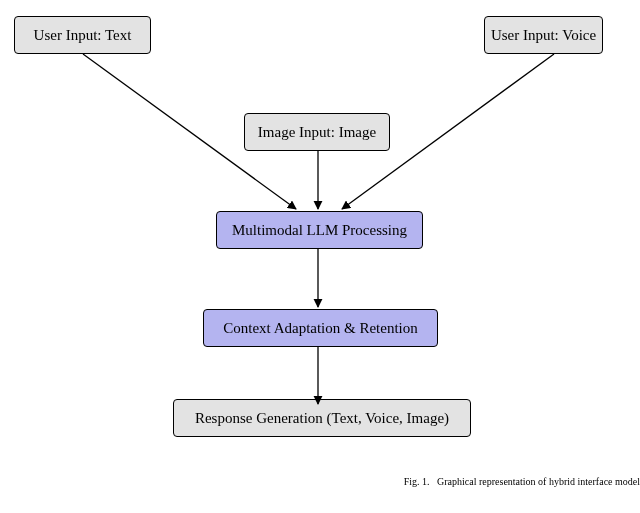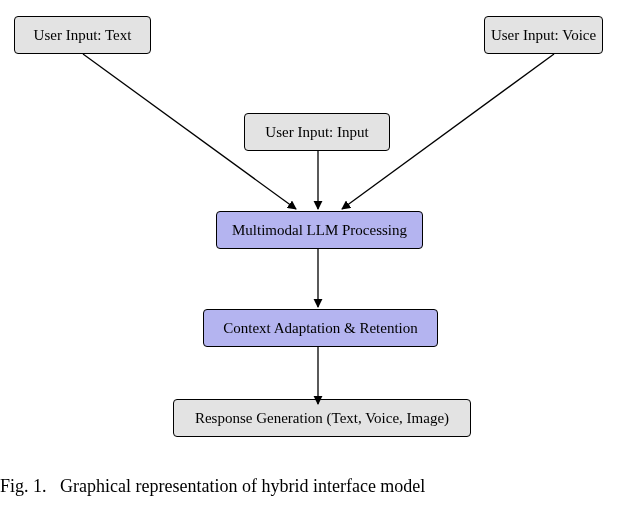--- a/index.html
+++ b/index.html
@@ -35,39 +35,39 @@
   svg.edges {
     position: absolute;
     left: 0; top: 0;
     width: 640px;
     height: 513px;
     pointer-events: none;
   }
   .caption {
     position: absolute;
     width: 100%;
-    text-align: left;
-    font-size: 18px;
+    text-align: right;
+    font-size: 10px;
   }
 </style>
 </head>
 <body>
 
 <div class="canvas">
 
   <div class="node gray" style="left:14px;  top:16px;  width:137px; height:38px;">
     <span>User Input: Text</span>
   </div>
 
   <div class="node gray" style="left:484px; top:16px;  width:119px; height:38px;">
     <span>User Input: Voice</span>
   </div>
 
   <div class="node gray" style="left:244px; top:113px; width:146px; height:38px;">
-    <span>User Input: Input</span>
+    <span>Image Input: Image</span>
   </div>
 
   <div class="node blue" style="left:203px; top:309px; width:235px; height:38px;">
     <span>Context Adaptation &amp; Retention</span>
   </div>
 
   <div class="node blue" style="left:216px; top:211px; width:207px; height:38px;">
     <span>Multimodal LLM Processing</span>
   </div>
 

